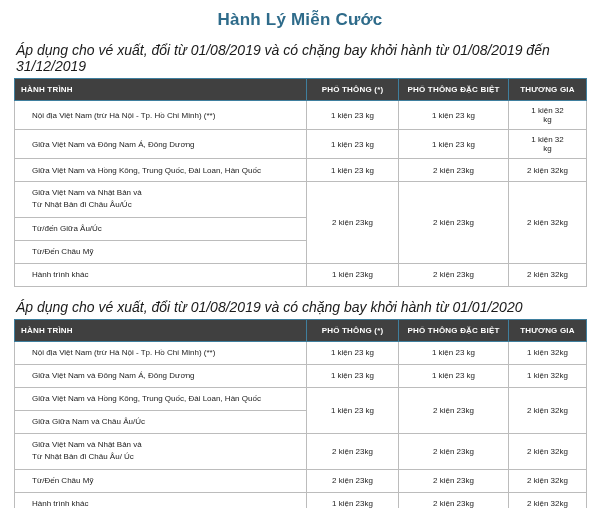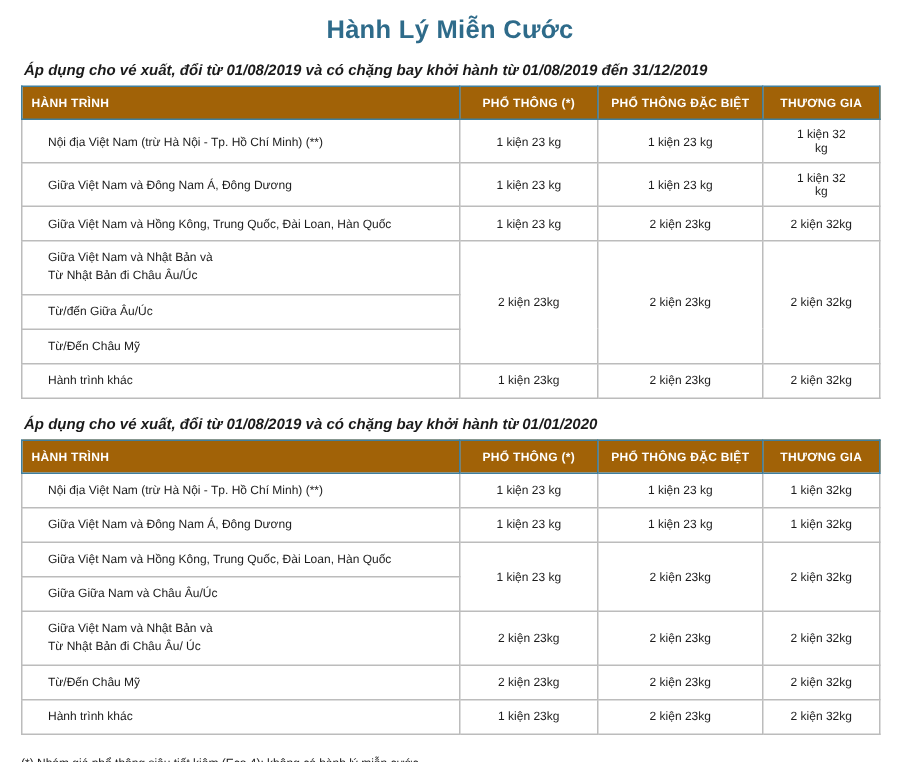--- a/index.html
+++ b/index.html
@@ -23,34 +23,34 @@
   }
   .doc-title {
     text-align: center;
     color: #2e6b8a;
     font-size: 17px;
     font-weight: bold;
     padding: 10px 0 8px 0;
     letter-spacing: 0.2px;
   }
   .section-note {
-    font-size: 10px;
-    font-weight: bold;
+    font-size: 14px;
+    font-weight: normal;
     font-style: italic;
     color: #1a1a1a;
     margin: 4px 0 4px 2px;
   }
   table.fare {
     border-collapse: collapse;
     width: 572px;
     table-layout: fixed;
     font-size: 8px;
   }
   table.fare th {
-    background: #a16207;
+    background: #404040;
     color: #ffffff;
     font-size: 8px;
     font-weight: bold;
     text-align: left;
     padding: 6px 6px;
     border: 1px solid #3f7f9e;
     letter-spacing: 0.2px;
   }
   table.fare th.c {
     text-align: center;

